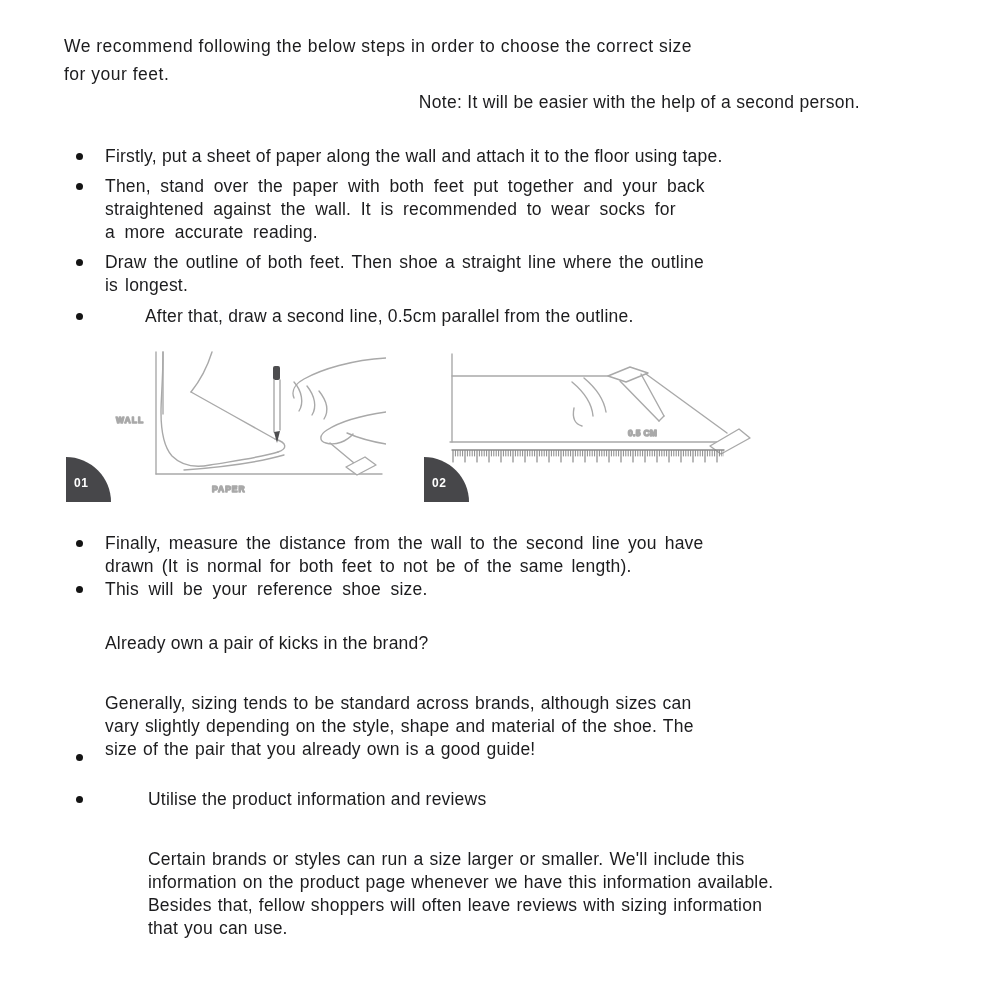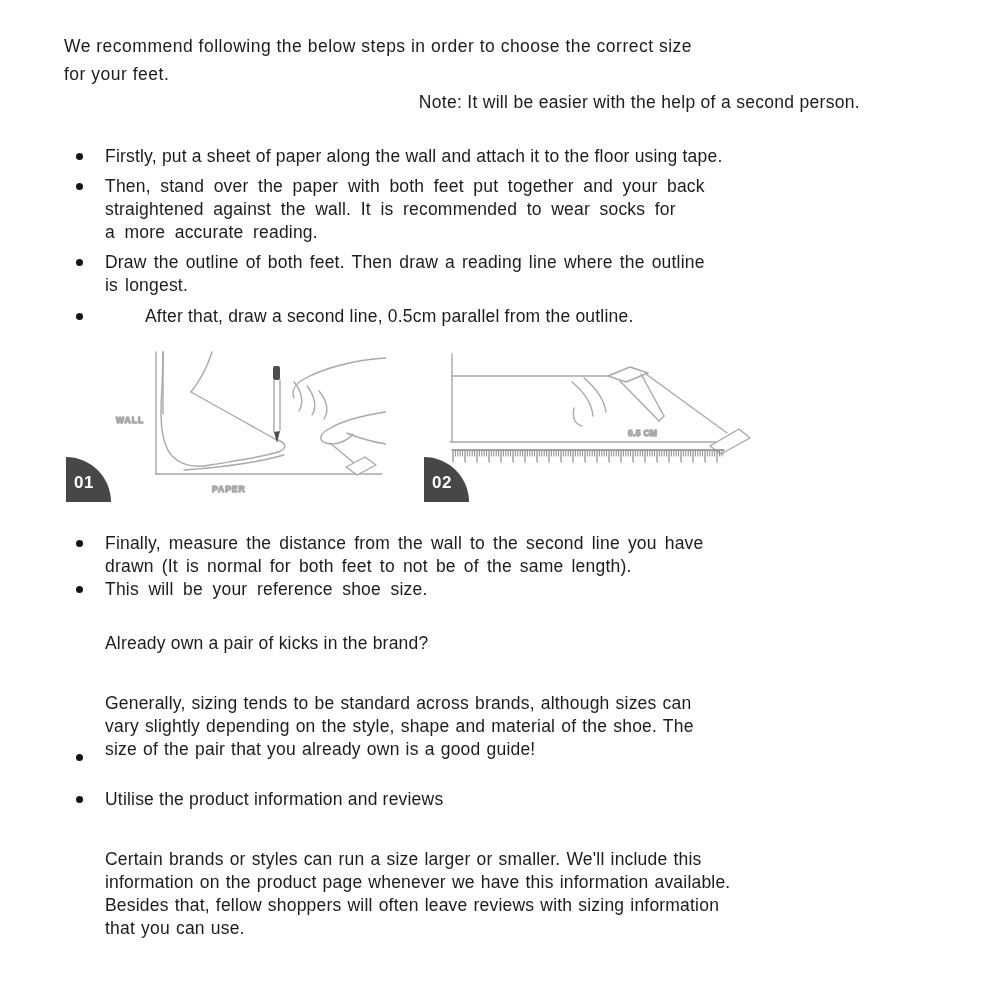--- a/index.html
+++ b/index.html
@@ -30,33 +30,33 @@
   .figure-1 { width:322px; margin-right:36px; }
   .figure-2 { width:372px; }
   .figure svg { position:absolute; inset:0; }
   svg text {
     font-family:"Liberation Sans", sans-serif;
     font-size:8.5px; font-weight:700; fill:#6b6b6b; letter-spacing:1px;
   }
   .badge {
     position:absolute; left:2px; bottom:2px; width:45px; height:45px;
     background:#47474a; border-radius:0 100% 0 0;
-    color:#ffffff; font-size:17px; font-weight:700; letter-spacing:0.5px;
+    color:#ffffff; font-size:12px; font-weight:700; letter-spacing:0.5px;
     display:flex; align-items:center; padding:6px 0 0 8px;
   }
 
   .results { margin-top:28px; }
   .results .bullet-item { margin:0; }
   .results .bullet-item:first-child .bullet-text { word-spacing:3px; }
 
   .tips-intro { margin-top:20px; line-height:23px; letter-spacing:0.2px; white-space:pre-line; }
 
   .tip { display:flex; }
   .tip-1 { margin-top:31px;align-items:flex-end; }
-  .tip-2 { margin-top:27px; }
+  .tip-2 { margin-top:27px;gap:43px; }
   .tip-content { line-height:23px; letter-spacing:0.2px; max-width:679px; }
   .tip-body { white-space:pre-line; word-spacing:1px;margin-top:37px; }
 </style>
 </head>
 <body>
 
 <div class="page">
 
   <p class="intro">We recommend following the below steps in order to choose the correct size
 for your feet.</p>
@@ -68,21 +68,21 @@
       <div class="bullet-text">Firstly, put a sheet of paper along the wall and attach it to the floor using tape.</div>
     </div>
     <div class="bullet-item">
       <span class="dot"></span>
       <div class="bullet-text">Then, stand over the paper with both feet put together and your back
 straightened against the wall. It is recommended to wear socks for
 a more accurate reading.</div>
     </div>
     <div class="bullet-item">
       <span class="dot"></span>
-      <div class="bullet-text">Draw the outline of both feet. Then draw a reading line where the outline
+      <div class="bullet-text">Draw the outline of both feet. Then shoe a straight line where the outline
 is longest.</div>
     </div>
     <div class="bullet-item">
       <span class="dot"></span>
       <div class="bullet-text">After that, draw a second line, 0.5cm parallel from the outline.</div>
     </div>
   </div>
 
   <div class="figure-row">
 

